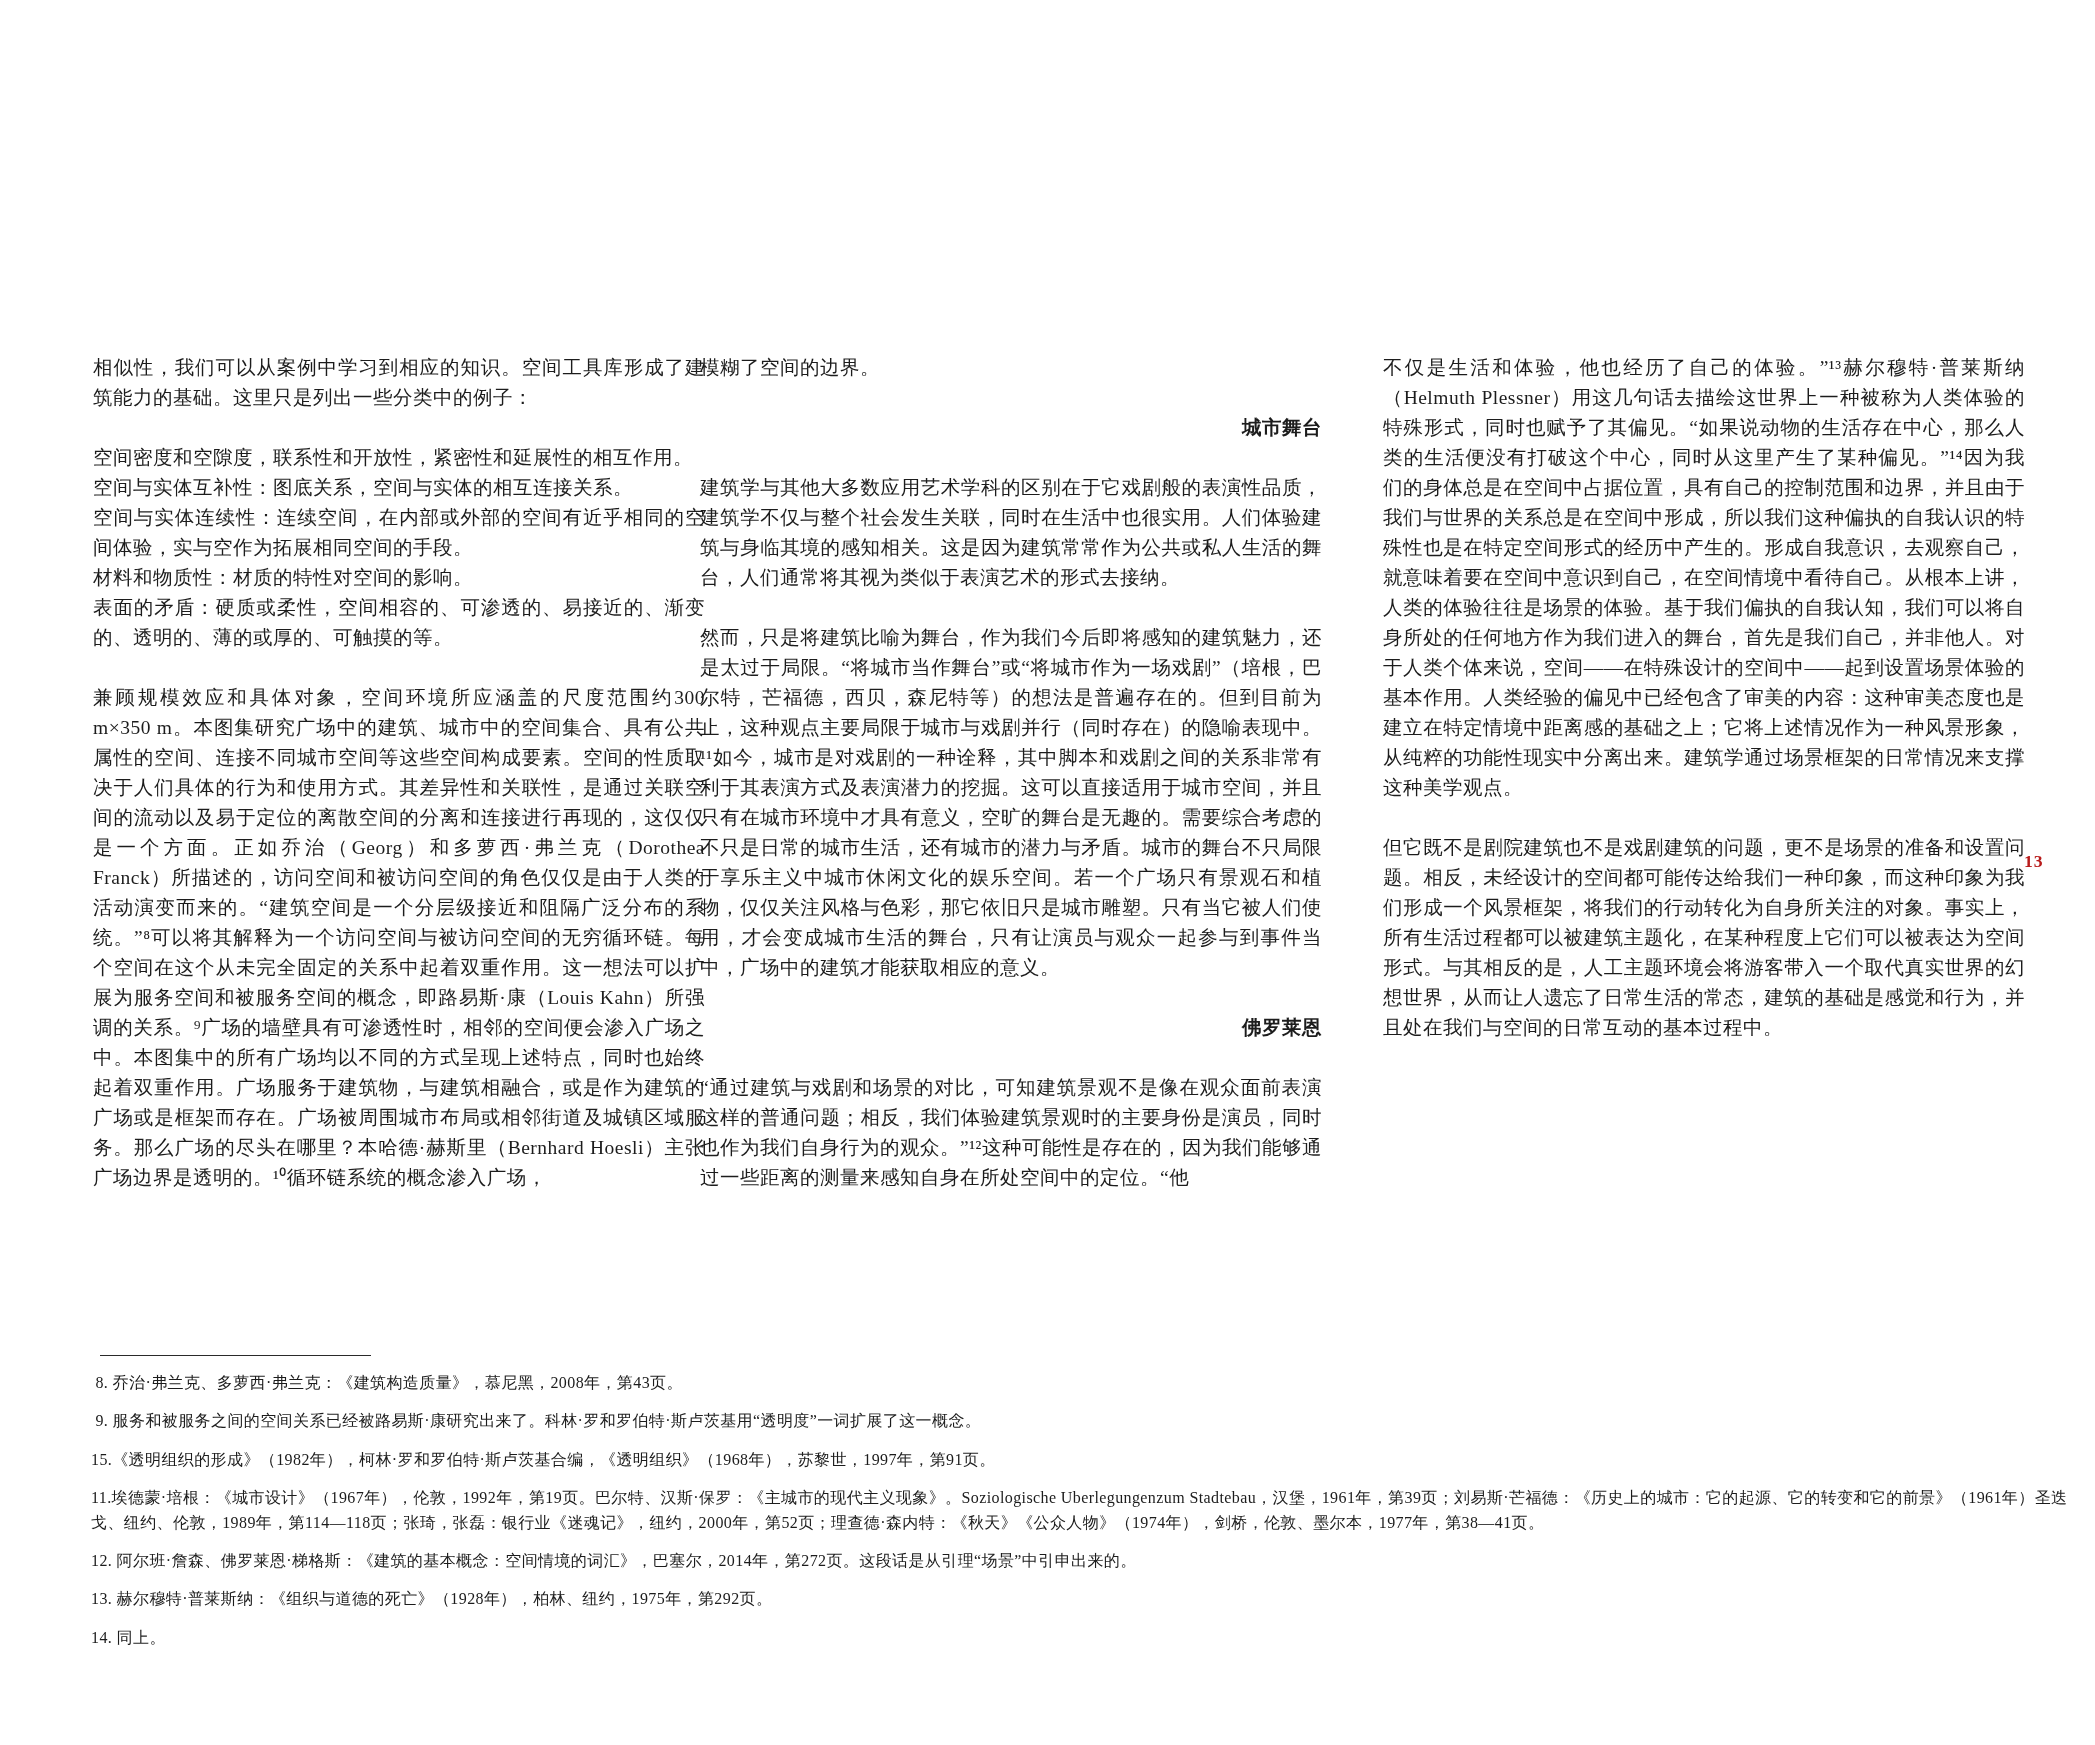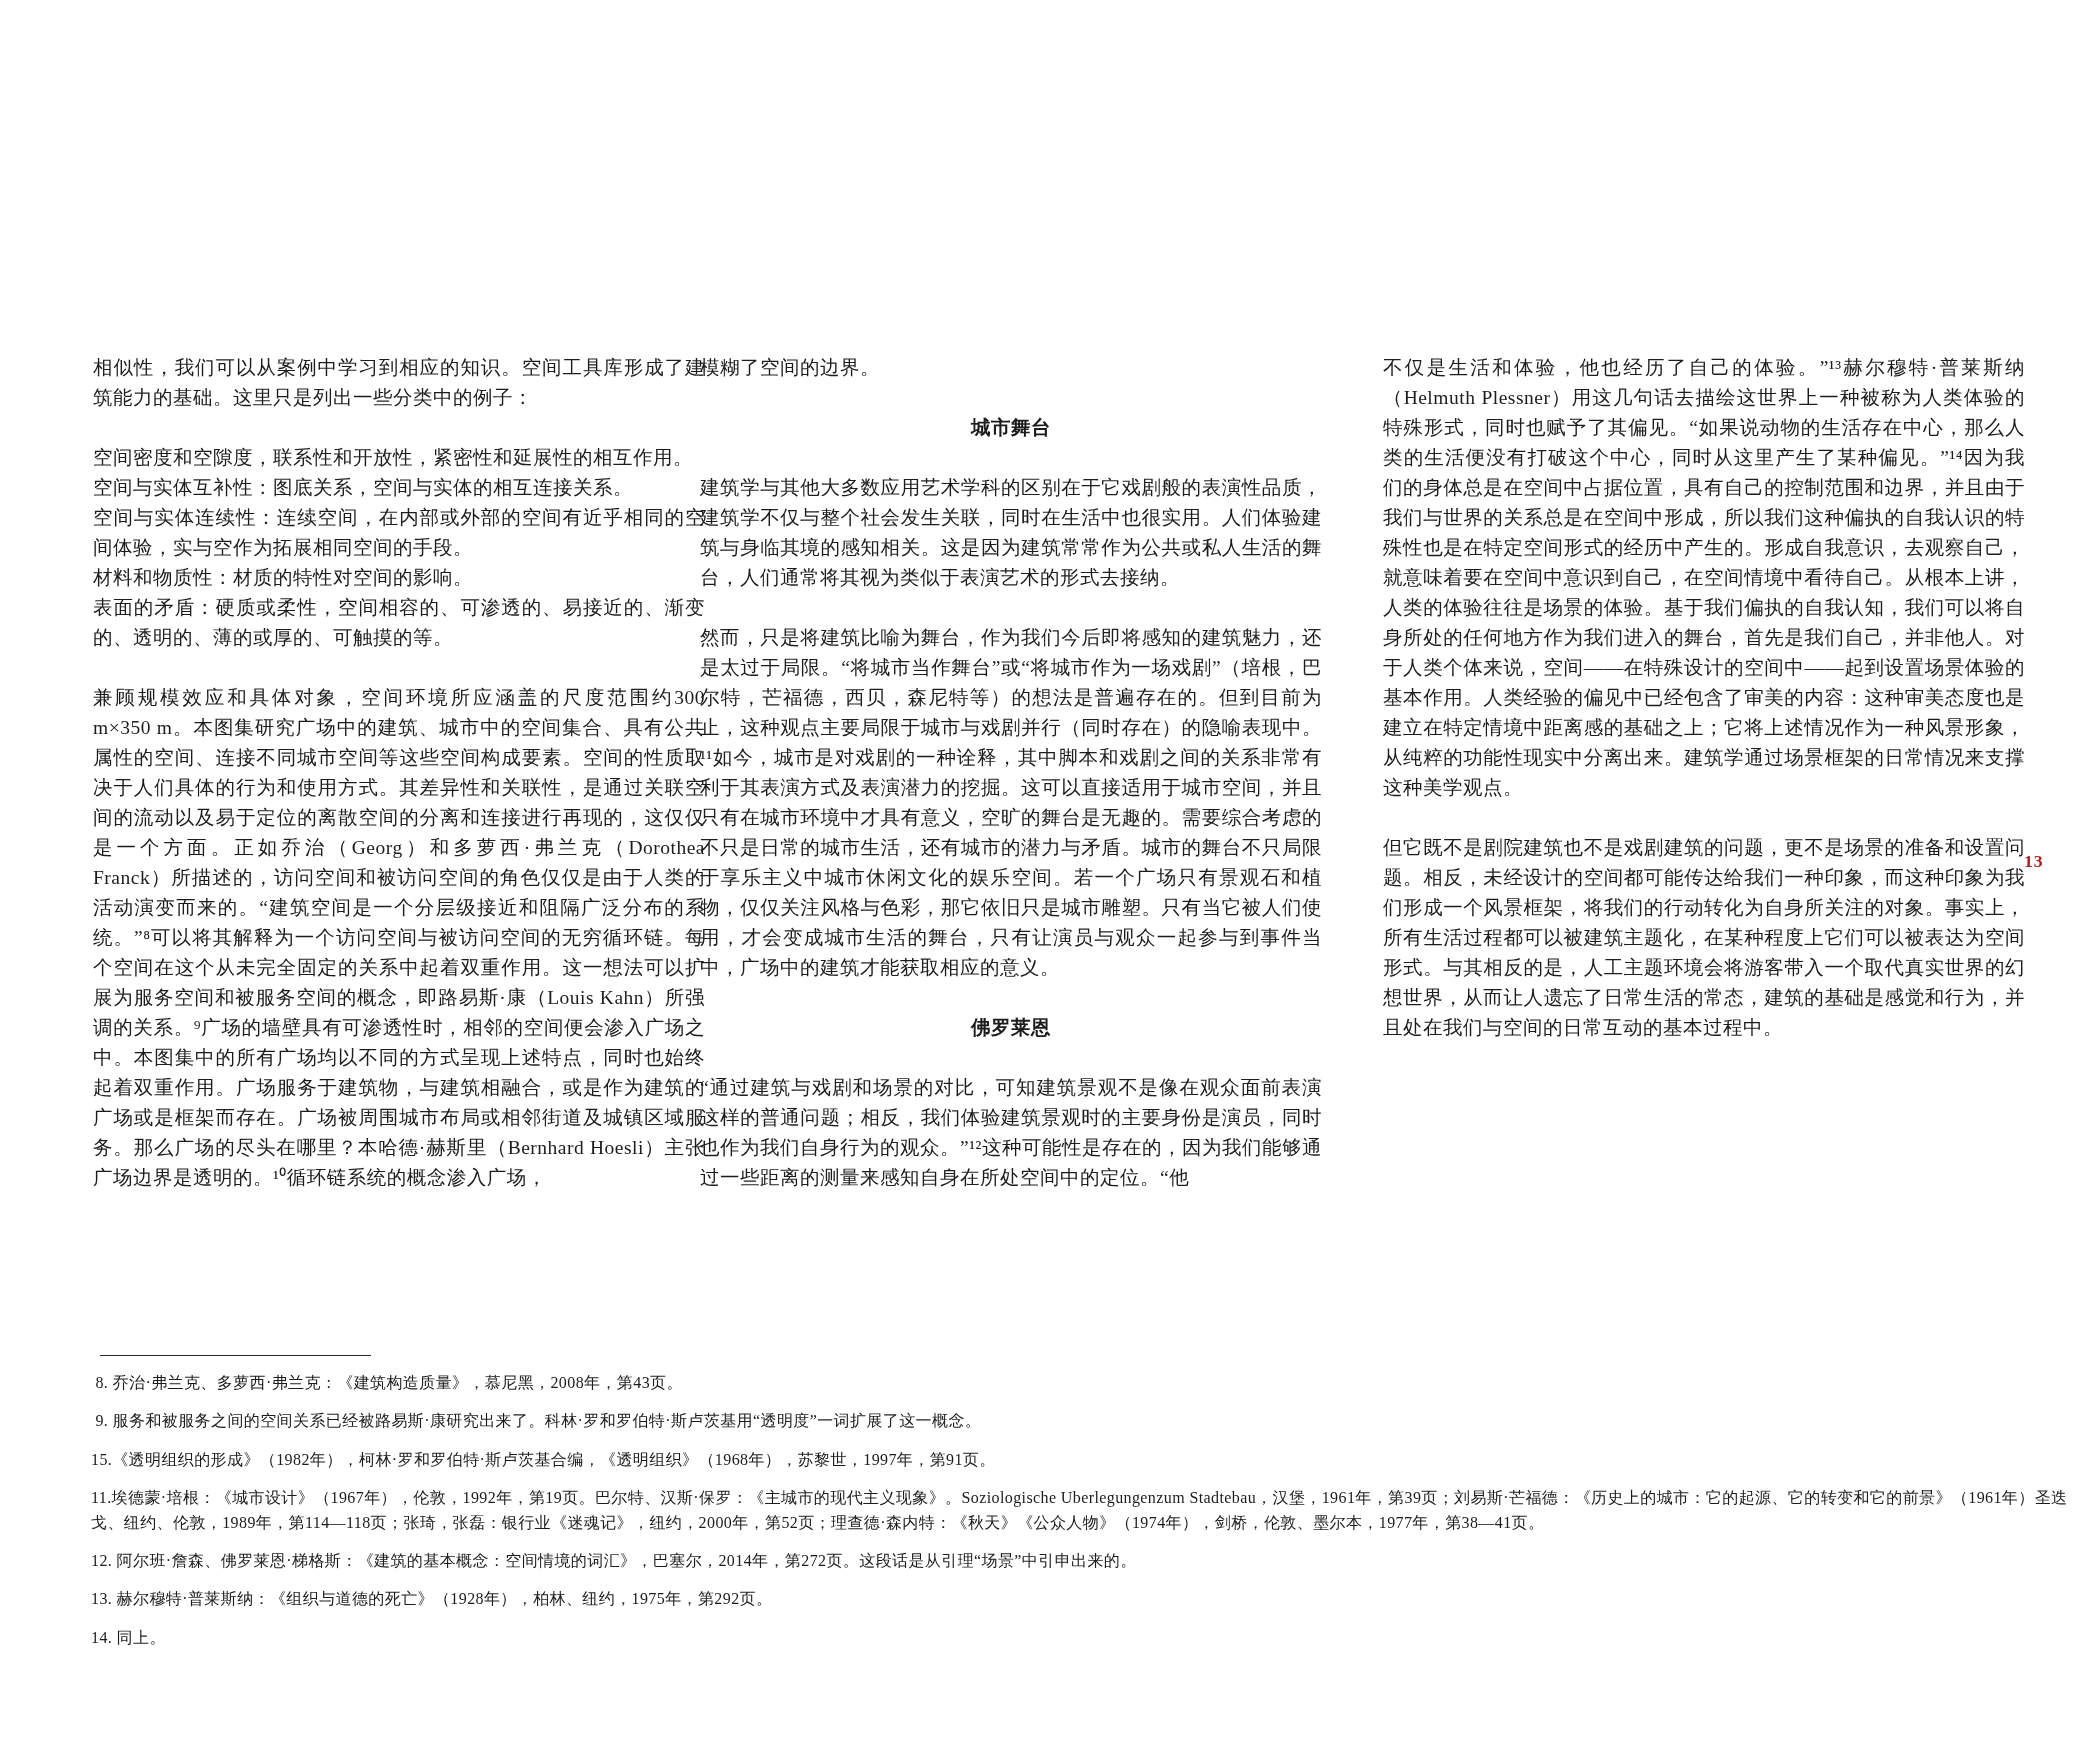--- a/index.html
+++ b/index.html
@@ -23,21 +23,21 @@
   }
   .col-1 { left:93px;  width:612px; }
   .col-2 { left:700px;  width:622px; }
   .col-3 { left:1383px; width:642px; }
   .para { margin:0 0 30px 0; }
   .list-block { margin:0 0 30px 0; }
   .list-line { margin:0; }
   .heading {
     font-weight:bold;
     margin:0 0 30px 0;
-    text-align:center;
+    text-align:right;
   }
   .page-num {
     position:absolute;
     left:2024px; top:851px;
     font-size:17.7px;
     font-weight:bold;
     letter-spacing:0.9px;
     color:#b91c1c;
   }
   .footnote-rule {

